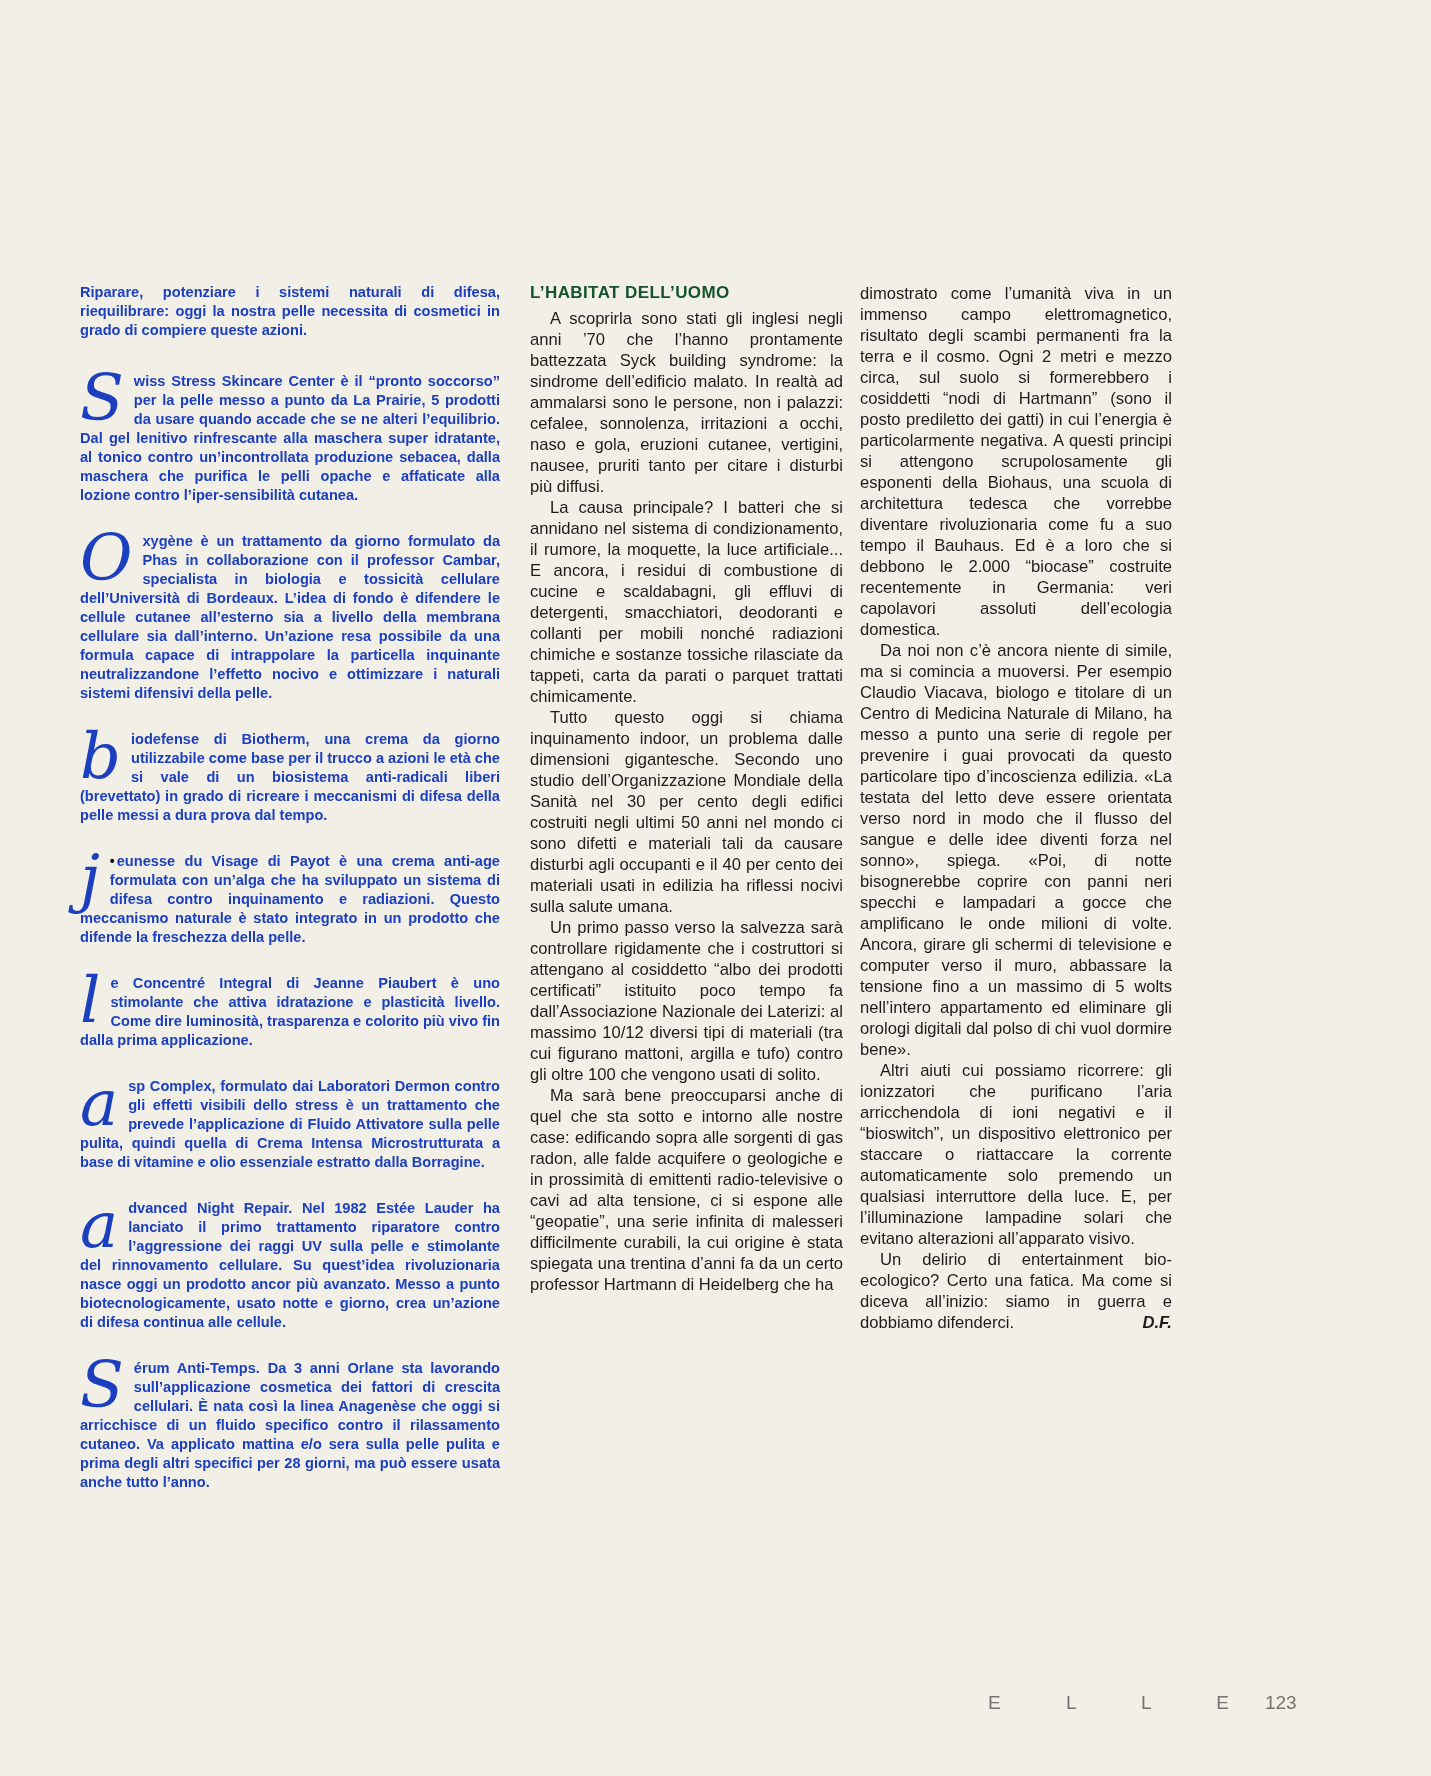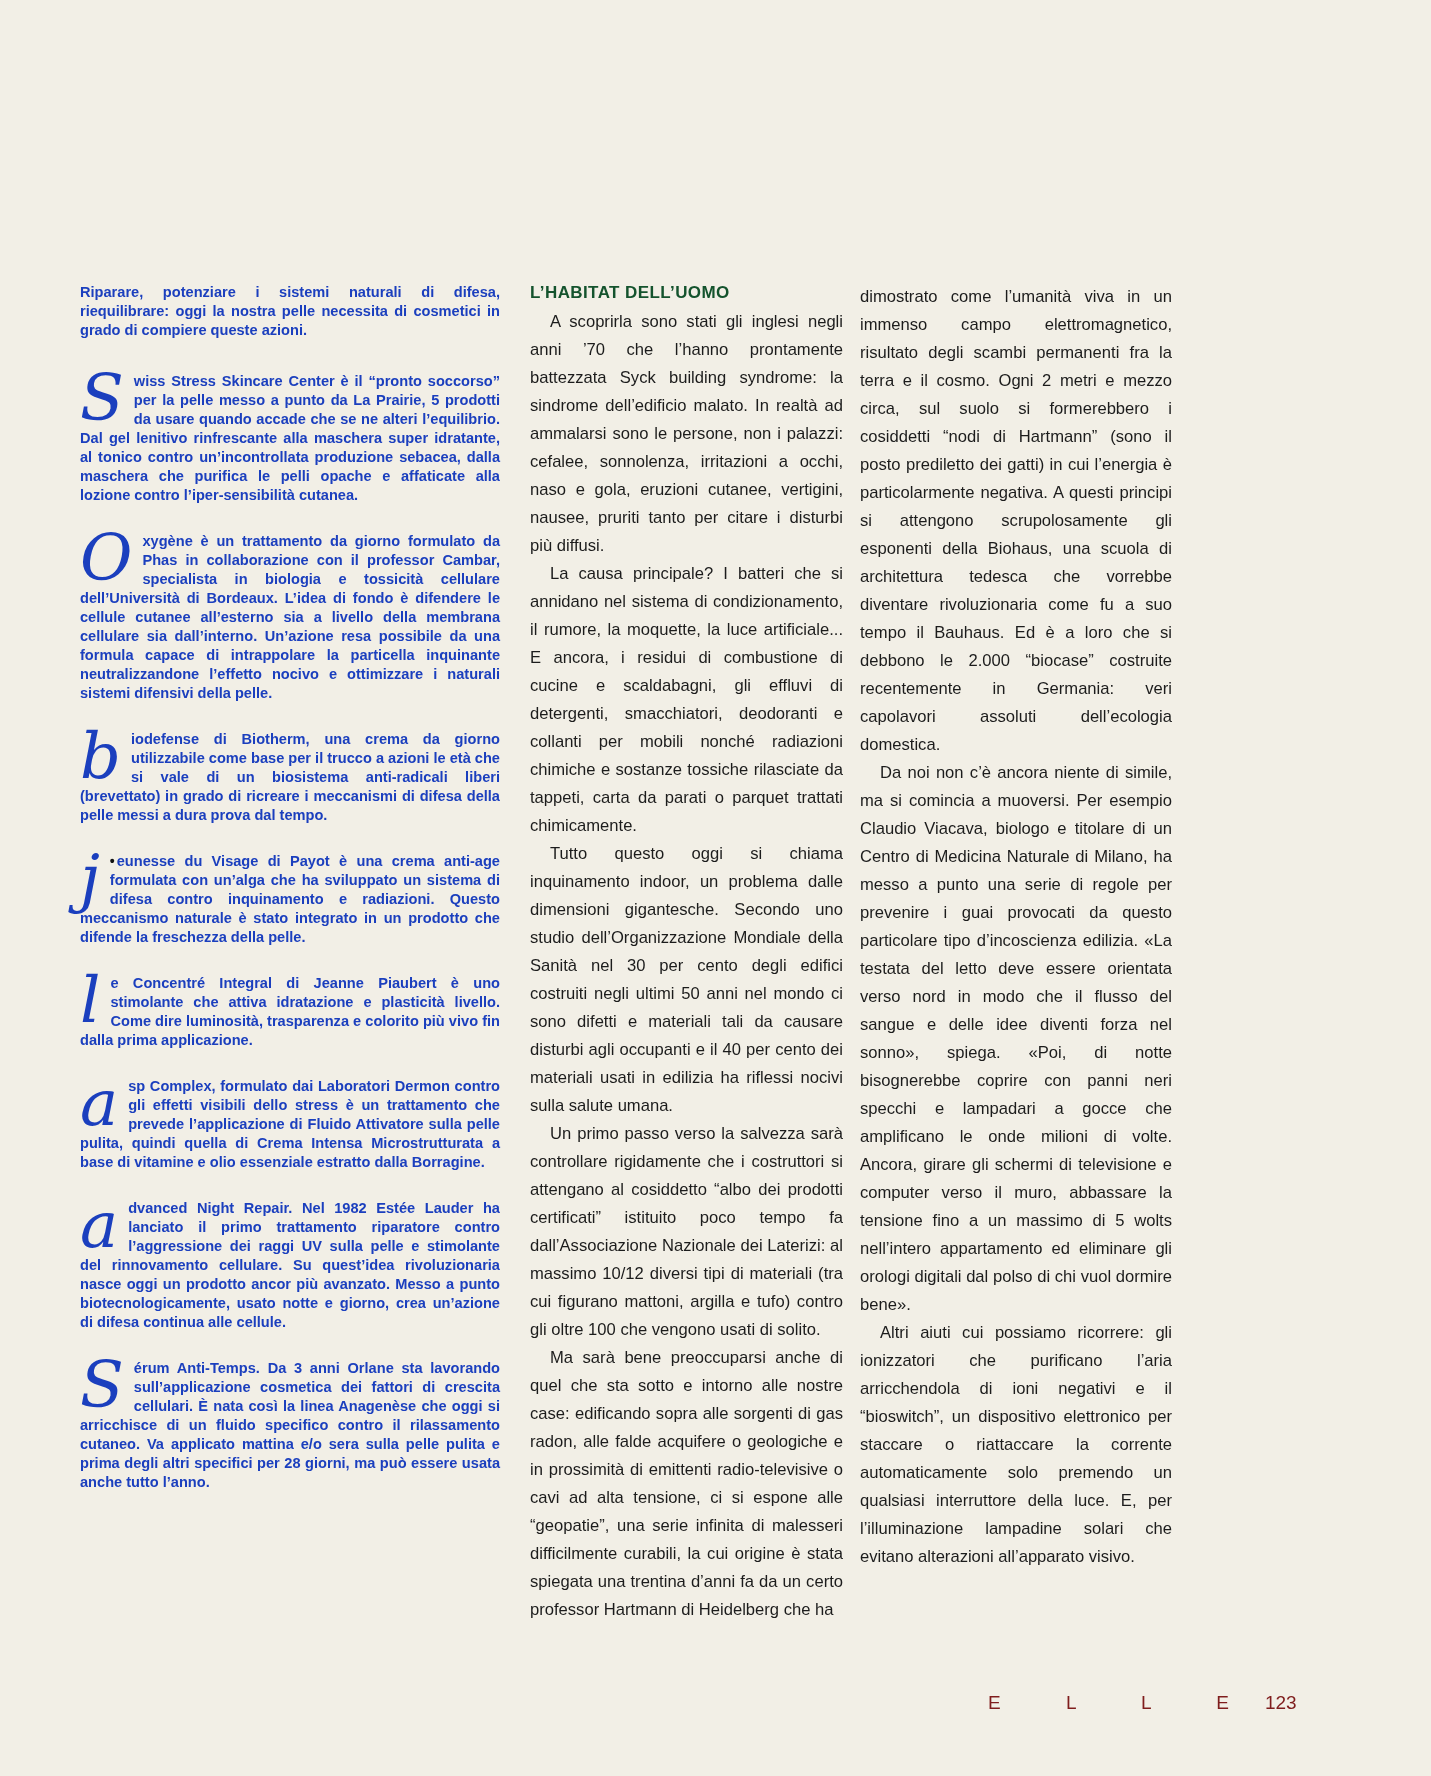--- a/index.html
+++ b/index.html
@@ -63,21 +63,21 @@
   .article-title {
     color: #14532d;
     font-weight: bold;
     font-size: 17px;
     letter-spacing: 0.4px;
     margin-bottom: 5px;
   }
   .body-text p {
     color: #1c1c1c;
     font-size: 16.6px;
-    line-height: 28px;
+    line-height: 21px;
     text-align: justify;
     hyphens: auto;
     -webkit-hyphens: auto;
   }
   .body-text p.indent { text-indent: 20px; }
   .last-para { position: relative; }
   .sig {
     position: absolute;
     right: 0;
     bottom: 0;
@@ -85,21 +85,21 @@
     font-weight: bold;
   }
 
   
   .footer {
     position: absolute;
     top: 1692px;
     left: 988px;
     display: flex;
     align-items: baseline;
-    color: #7f1d1d;
+    color: #737373;
   }
   .footer .mag {
     font-size: 19px;
     letter-spacing: 30px;
     font-weight: normal;
   }
   .footer .pagenum {
     font-size: 19px;
     margin-left: 6px;
   }
@@ -153,20 +153,24 @@
       <p class="indent">La causa principale? I batteri che si annidano nel sistema di condizionamento, il rumore, la moquette, la luce artificiale... E ancora, i residui di combustione di cucine e scaldabagni, gli effluvi di detergenti, smacchiatori, deodoranti e collanti per mobili nonché radiazioni chimiche e sostanze tossiche rilasciate da tappeti, carta da parati o parquet trattati chimicamente.</p>
       <p class="indent">Tutto questo oggi si chiama inquinamento indoor, un problema dalle dimensioni gigantesche. Secondo uno studio dell’Organizzazione Mondiale della Sanità nel 30 per cento degli edifici costruiti negli ultimi 50 anni nel mondo ci sono difetti e materiali tali da causare disturbi agli occupanti e il 40 per cento dei materiali usati in edilizia ha riflessi nocivi sulla salute umana.</p>
       <p class="indent">Un primo passo verso la salvezza sarà controllare rigidamente che i costruttori si attengano al cosiddetto “albo dei prodotti certificati” istituito poco tempo fa dall’Associazione Nazionale dei Laterizi: al massimo 10/12 diversi tipi di materiali (tra cui figurano mattoni, argilla e tufo) contro gli oltre 100 che vengono usati di solito.</p>
       <p class="indent">Ma sarà bene preoccuparsi anche di quel che sta sotto e intorno alle nostre case: edificando sopra alle sorgenti di gas radon, alle falde acquifere o geologiche e in prossimità di emittenti radio-televisive o cavi ad alta tensione, ci si espone alle “geopatie”, una serie infinita di malesseri difficilmente curabili, la cui origine è stata spiegata una trentina d’anni fa da un certo professor Hartmann di Heidelberg che ha</p>
     </div>
 
     <div class="col-right body-text">
       <p>dimostrato come l’umanità viva in un immenso campo elettromagnetico, risultato degli scambi permanenti fra la terra e il cosmo. Ogni 2 metri e mezzo circa, sul suolo si formerebbero i cosiddetti “nodi di Hartmann” (sono il posto prediletto dei gatti) in cui l’energia è particolarmente negativa. A questi principi si attengono scrupolosamente gli esponenti della Biohaus, una scuola di architettura tedesca che vorrebbe diventare rivoluzionaria come fu a suo tempo il Bauhaus. Ed è a loro che si debbono le 2.000 “biocase” costruite recentemente in Germania: veri capolavori assoluti dell’ecologia domestica.</p>
       <p class="indent">Da noi non c’è ancora niente di simile, ma si comincia a muoversi. Per esempio Claudio Viacava, biologo e titolare di un Centro di Medicina Naturale di Milano, ha messo a punto una serie di regole per prevenire i guai provocati da questo particolare tipo d’incoscienza edilizia. «La testata del letto deve essere orientata verso nord in modo che il flusso del sangue e delle idee diventi forza nel sonno», spiega. «Poi, di notte bisognerebbe coprire con panni neri specchi e lampadari a gocce che amplificano le onde milioni di volte. Ancora, girare gli schermi di televisione e computer verso il muro, abbassare la tensione fino a un massimo di 5 wolts nell’intero appartamento ed eliminare gli orologi digitali dal polso di chi vuol dormire bene».</p>
       <p class="indent">Altri aiuti cui possiamo ricorrere: gli ionizzatori che purificano l’aria arricchendola di ioni negativi e il “bioswitch”, un dispositivo elettronico per staccare o riattaccare la corrente automaticamente solo premendo un qualsiasi interruttore della luce. E, per l’illuminazione lampadine solari che evitano alterazioni all’apparato visivo.</p>
+      <p class="indent last-para">
+        <span>Un delirio di entertainment bio-ecologico? Certo una fatica. Ma come si diceva all’inizio: siamo in guerra e dobbiamo difenderci.</span>
+        <span class="sig">D.F.</span>
+      </p>
     </div>
 
   </div>
 
   <div class="footer">
     <span class="mag">E L L E</span>
     <span class="pagenum">123</span>
   </div>
 
 </div>

